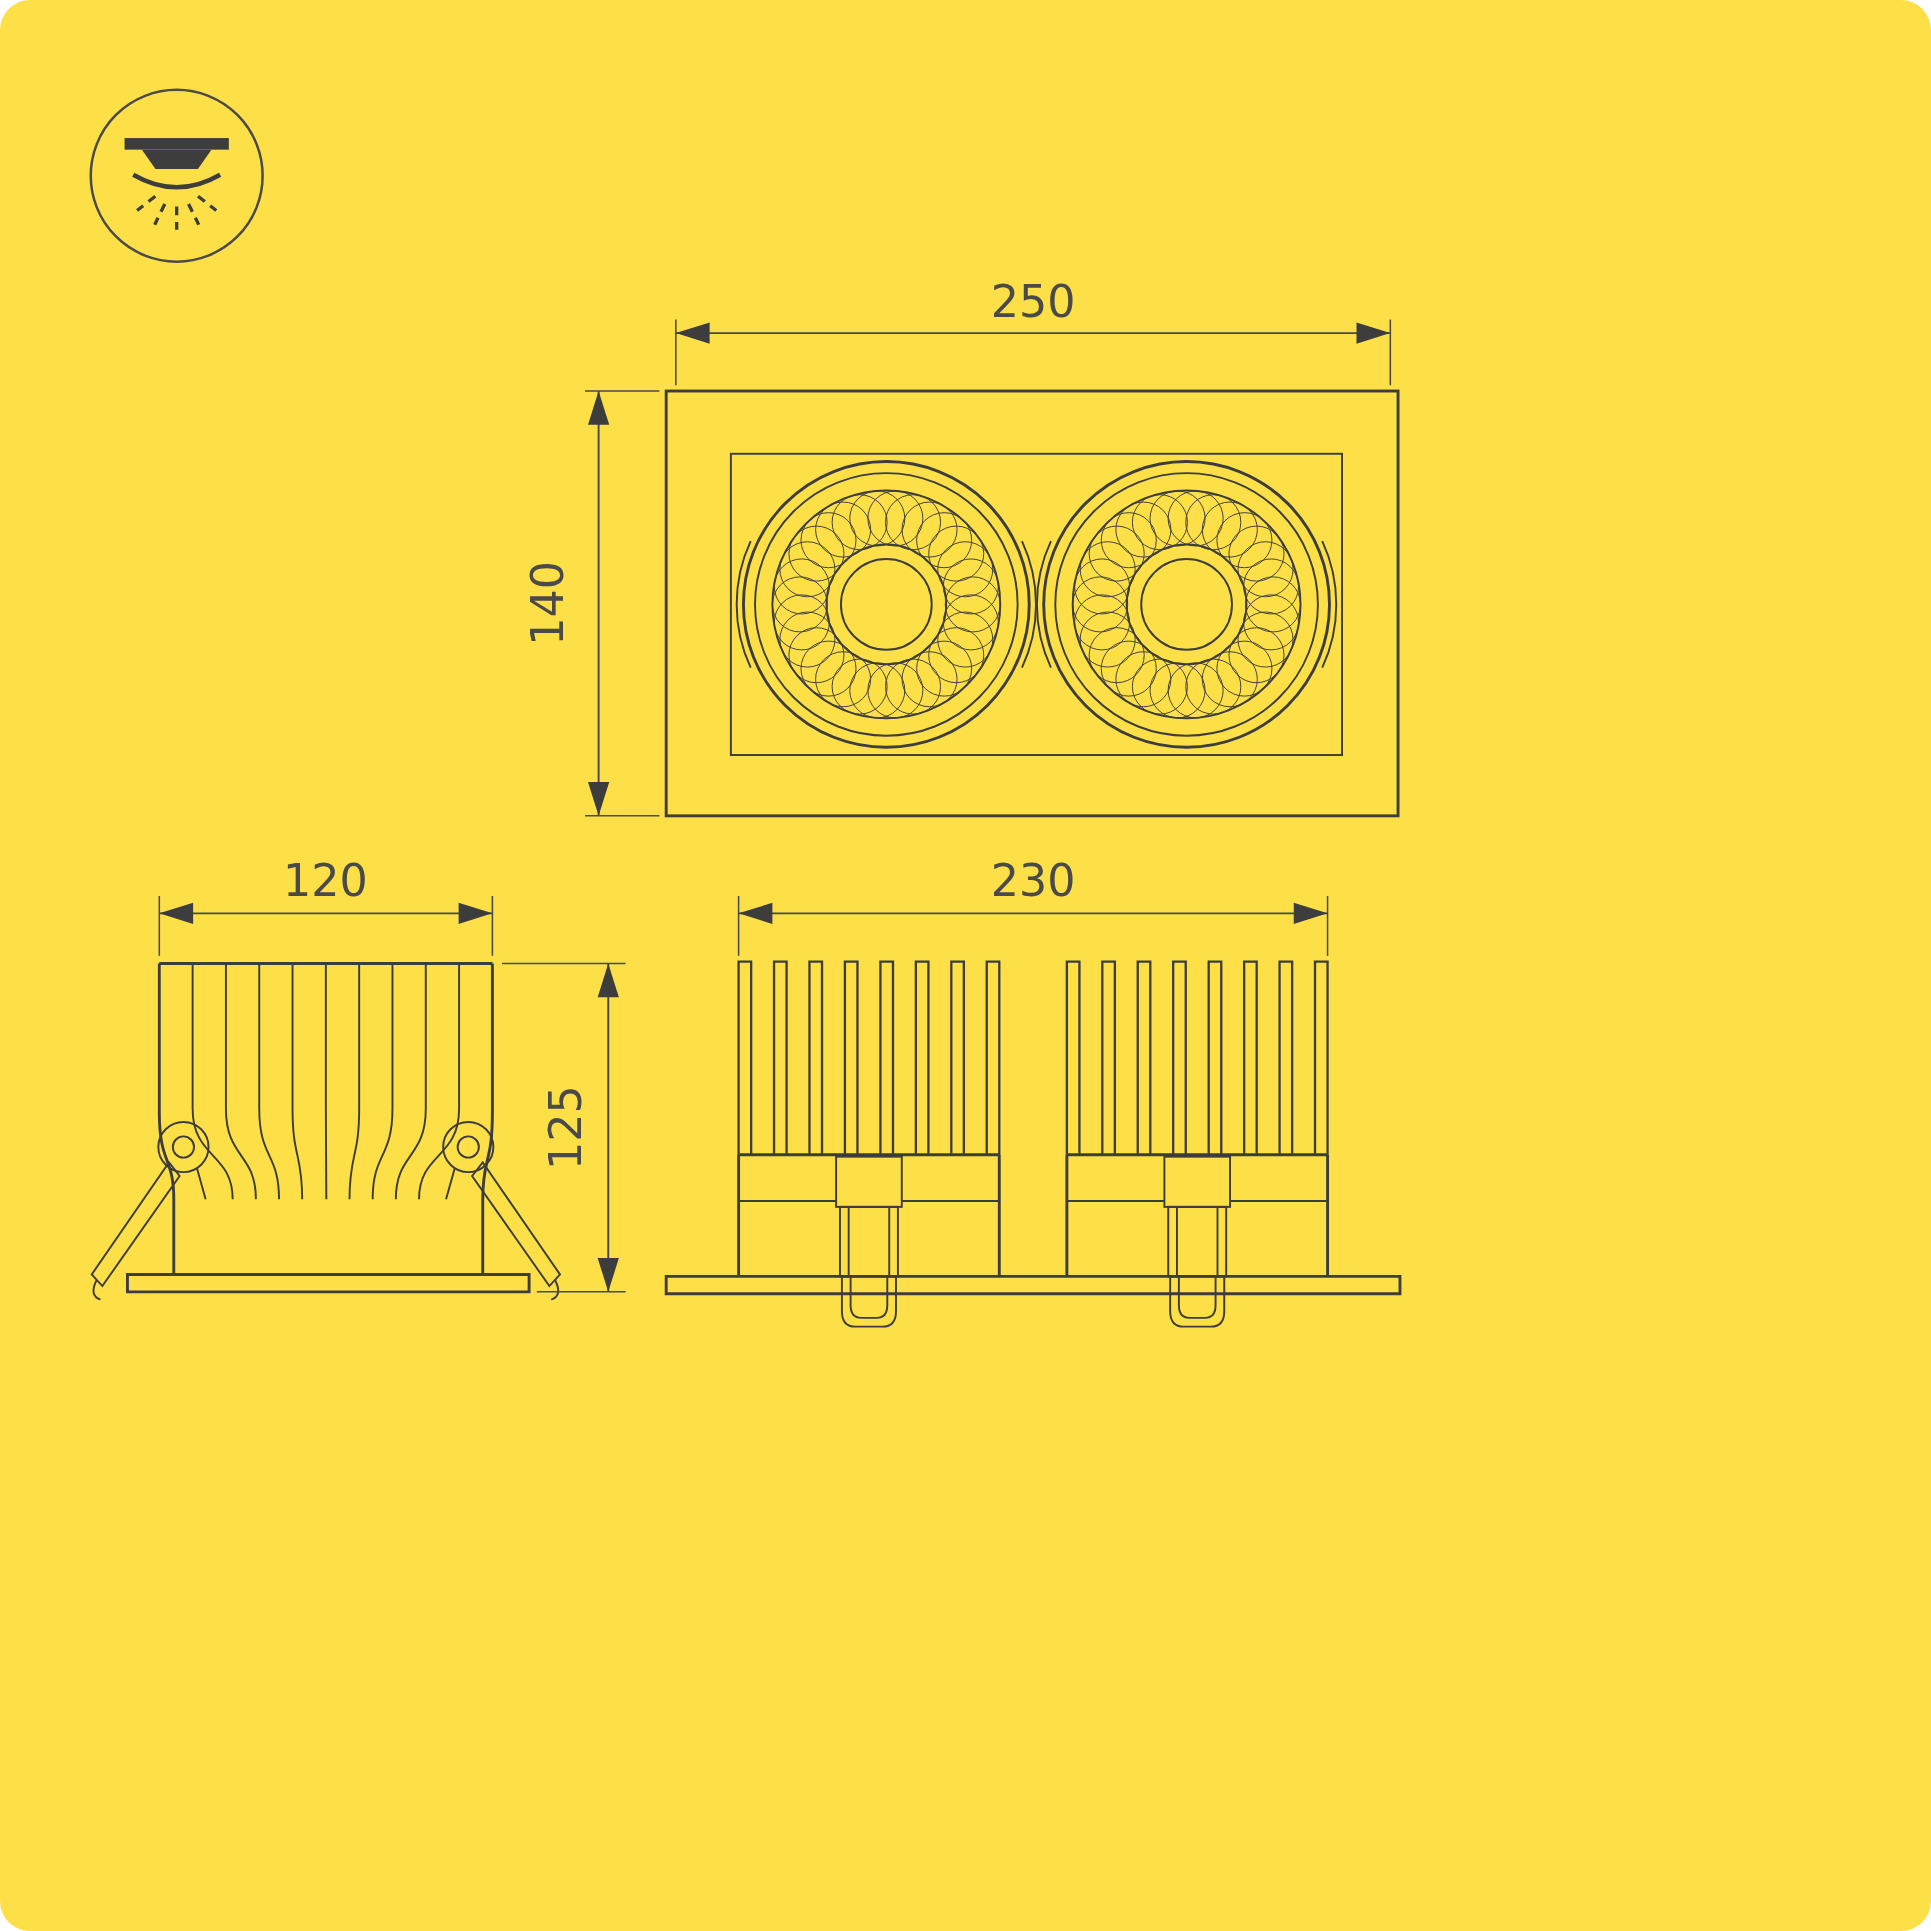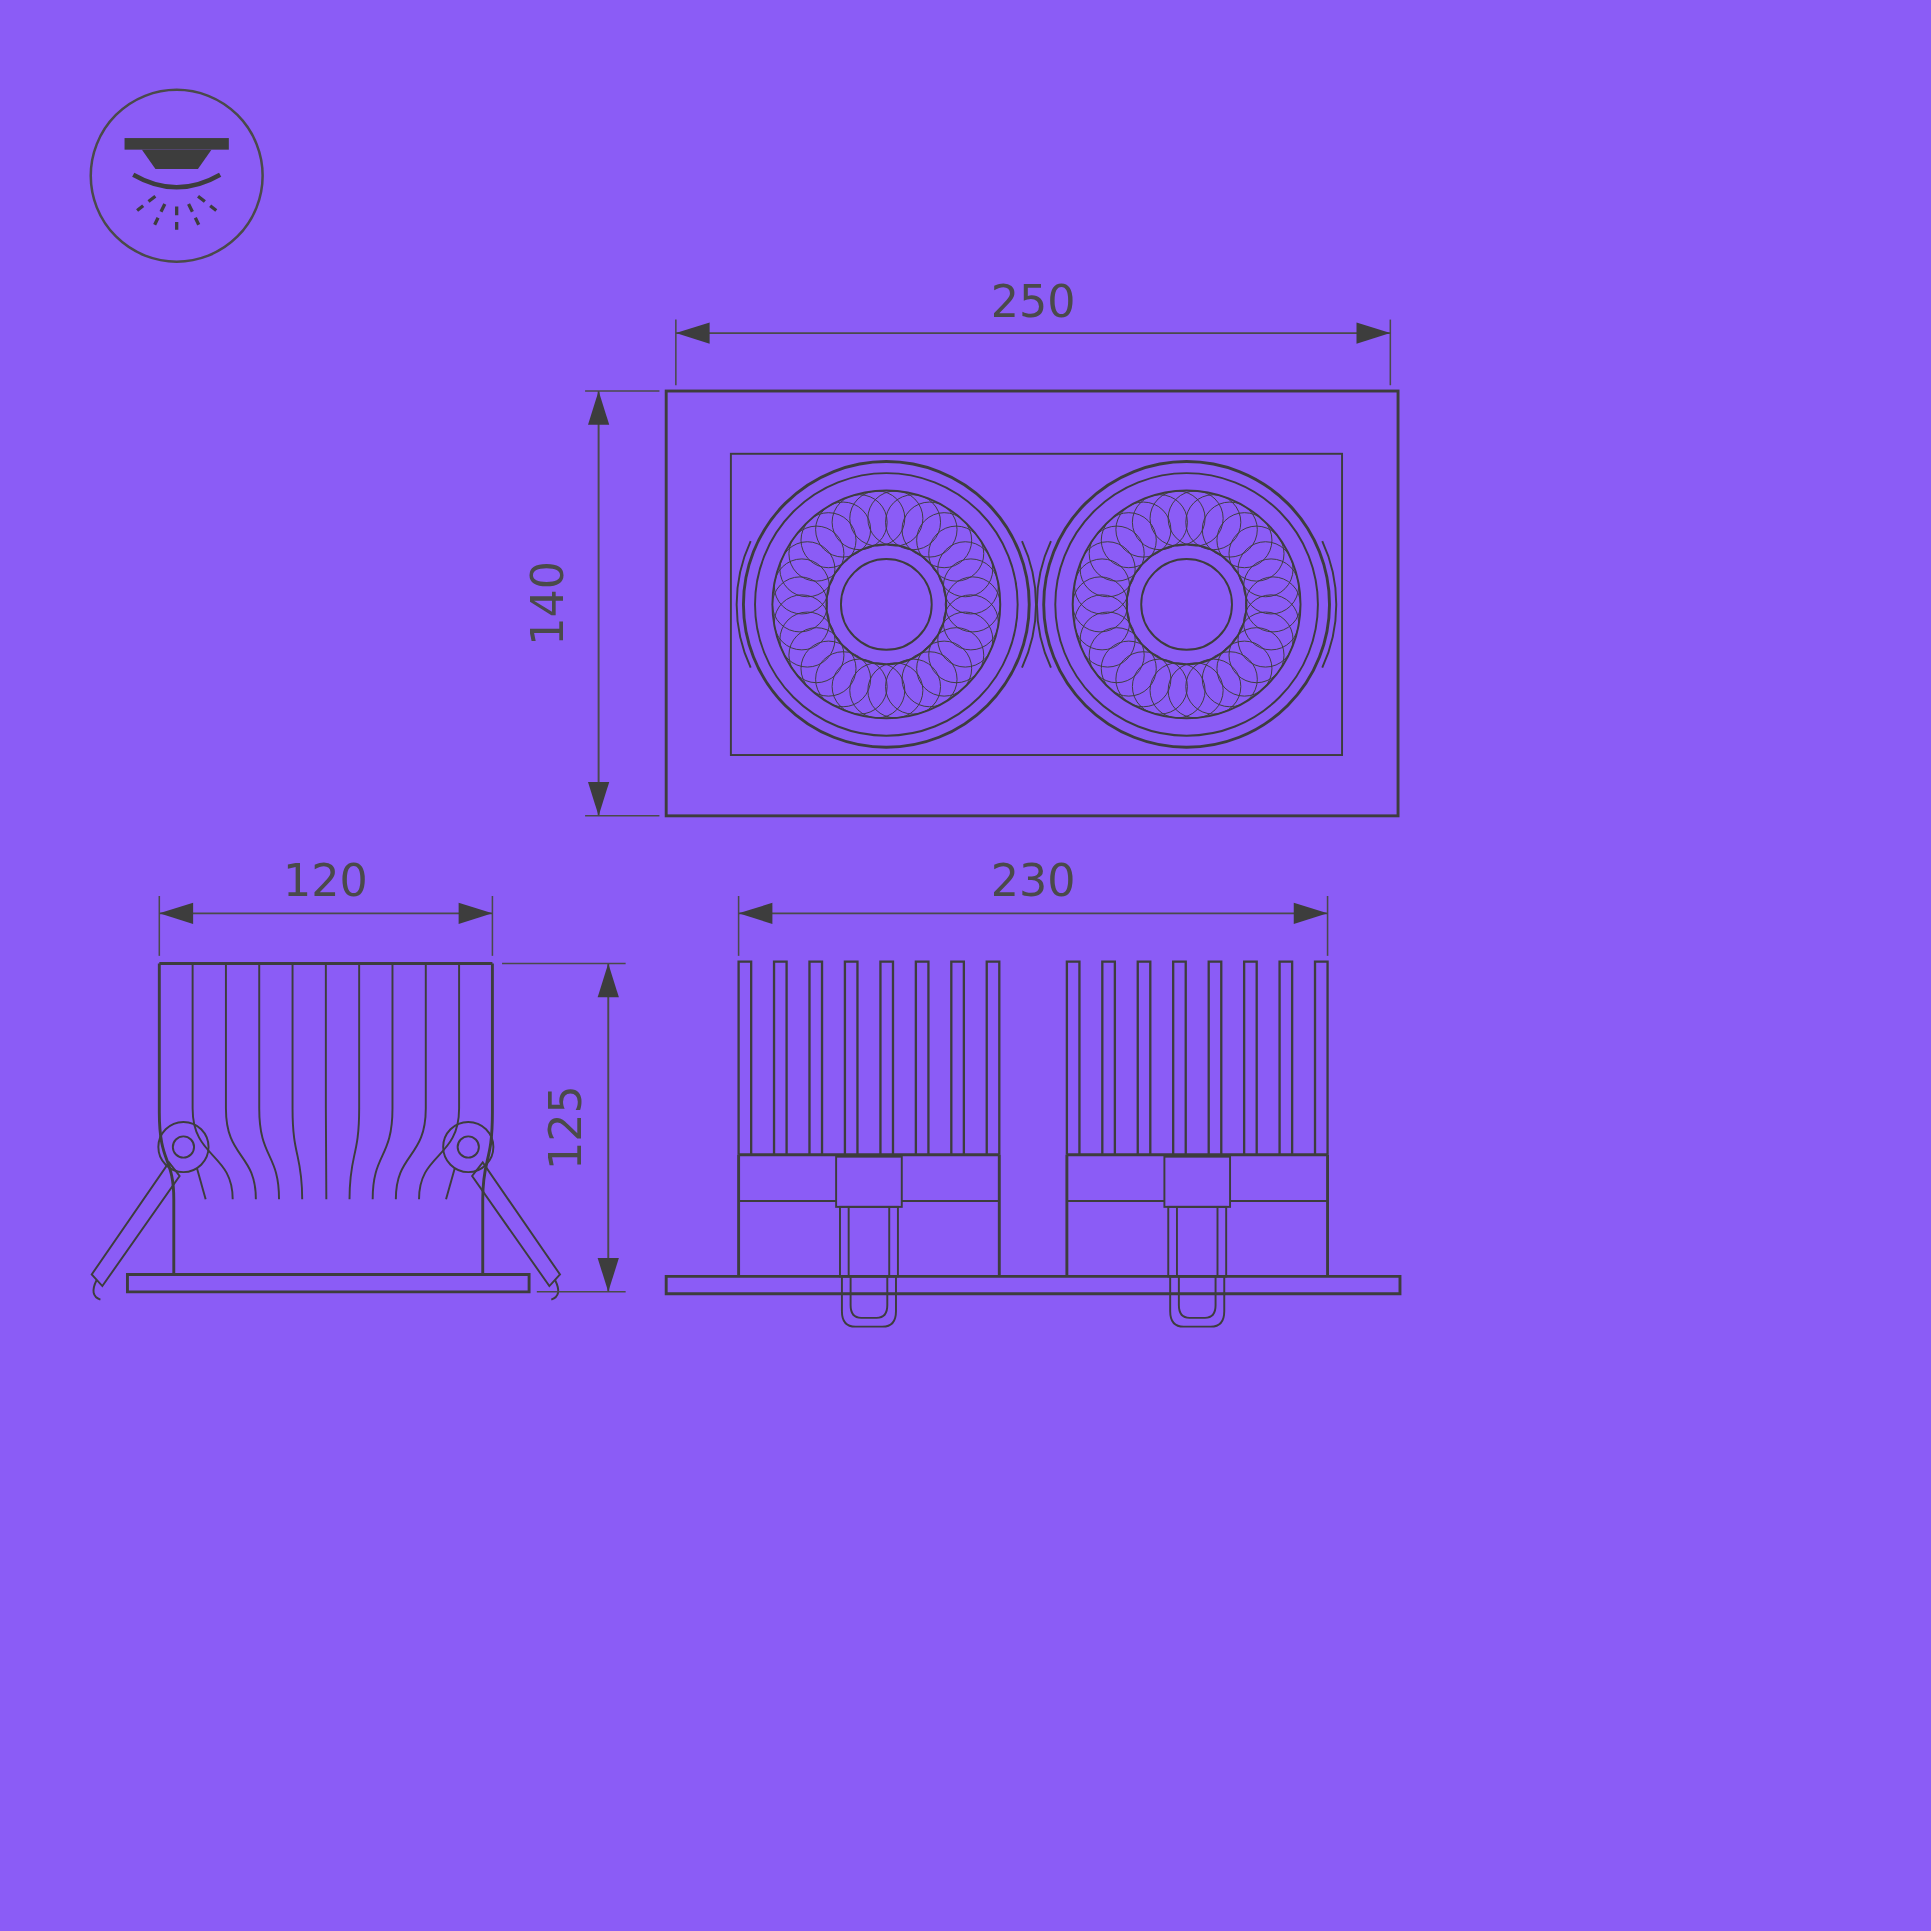--- a/index.html
+++ b/index.html
@@ -1,21 +1,22 @@
 <!DOCTYPE html>
 <html><head>
 <meta charset="utf-8">
 <style>
   html,body{margin:0;padding:0;background:#ffffff;}
   .page{
     position:relative;
     width:1931px;height:1931px;
-    background:#8b5cf6;
+    background:#fde047;
     font-family:"DejaVu Sans","Liberation Sans",sans-serif;
     overflow:hidden;
+    border-radius:30px;
   }
   svg{position:absolute;left:0;top:0;}
   .obj{stroke:#3d3d3d;stroke-width:3;fill:none;}
   .obj2{stroke:#3d3d3d;stroke-width:2;fill:none;}
   .dimline{stroke:#4a4a4a;stroke-width:2;fill:none;}
   .extline{stroke:#4a4a4a;stroke-width:1.6;fill:none;}
   .arrow{fill:#3d3d3d;stroke:none;}
   .dimtext{
     fill:#4a4a4a;
     font-size:46px;

